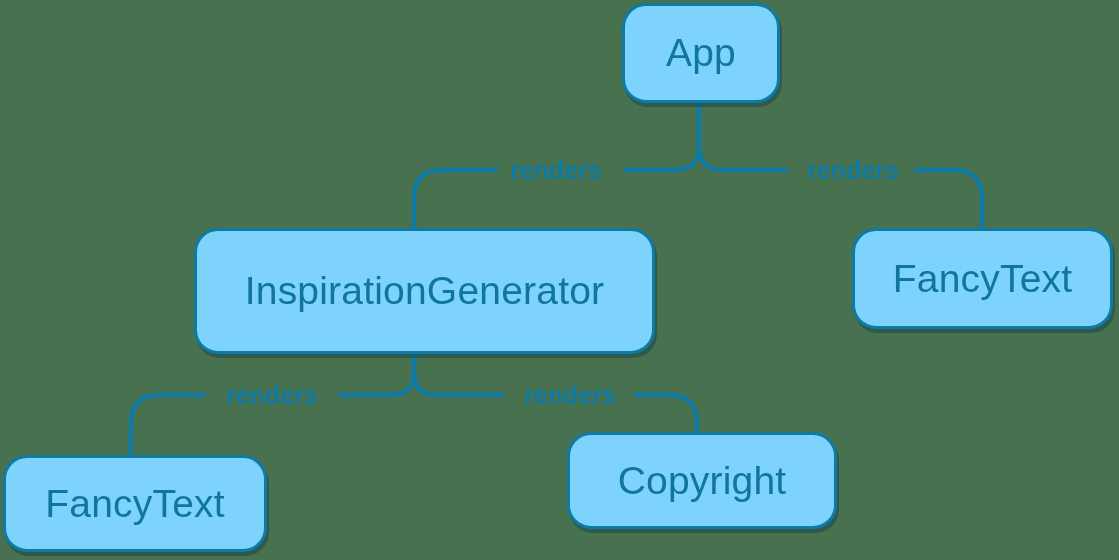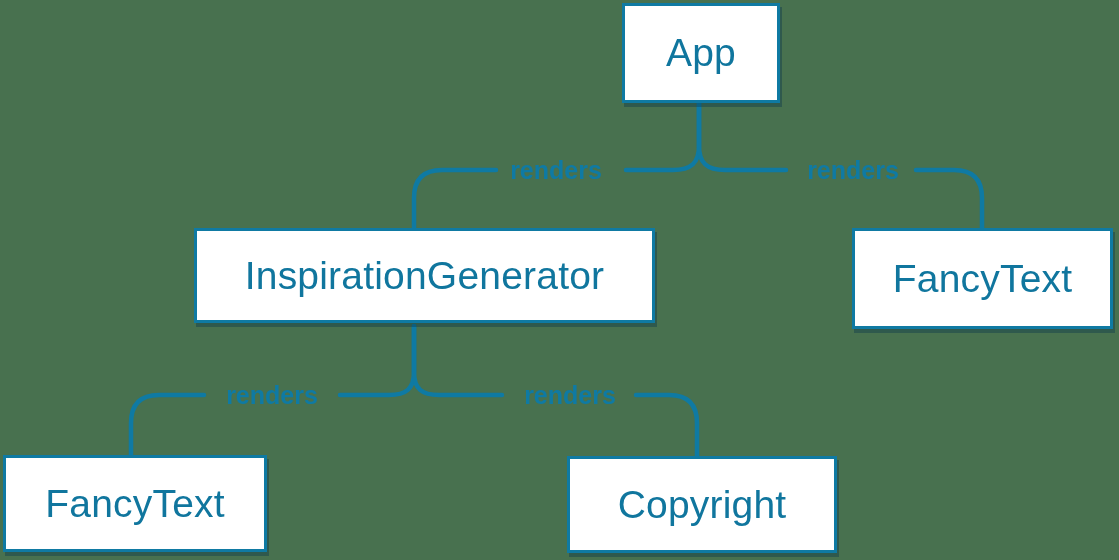--- a/index.html
+++ b/index.html
@@ -15,34 +15,34 @@
   }
   .connectors path{
     fill:none;
     stroke:#0f7aa3;
     stroke-width:4.5;
     stroke-linecap:round;
   }
   .node{
     position:absolute;
     box-sizing:border-box;
-    background:#ffffff;
+    background:#7dd3fc;
     border:3px solid #0f7aa3;
-    border-radius:0;
+    border-radius:24px;
     box-shadow:2px 4px 0 rgba(10,55,75,0.40);
     display:flex;align-items:center;justify-content:center;
     color:#10769e;
     font-size:39px;
     letter-spacing:0.2px;
   }
   .node-app{left:622px;top:3px;width:158px;height:100px;}
-  .node-inspiration{left:194px;top:228px;width:461px;height:95px;}
+  .node-inspiration{left:194px;top:228px;width:461px;height:126px;}
   .node-fancy-right{left:852px;top:228px;width:261px;height:101px;}
   .node-fancy-left{left:3px;top:455px;width:264px;height:97px;}
-  .node-copyright{left:567px;top:456px;width:270px;height:97px;}
+  .node-copyright{left:567px;top:432px;width:270px;height:97px;}
   .edge-label{
     position:absolute;
     transform:translate(-50%,-50%);
     color:#0f7aa3;
     font-size:25px;
     font-weight:700;
     white-space:nowrap;
   }
   .edge-label.tl{left:556px;top:170px;}
   .edge-label.tr{left:853px;top:170px;}

